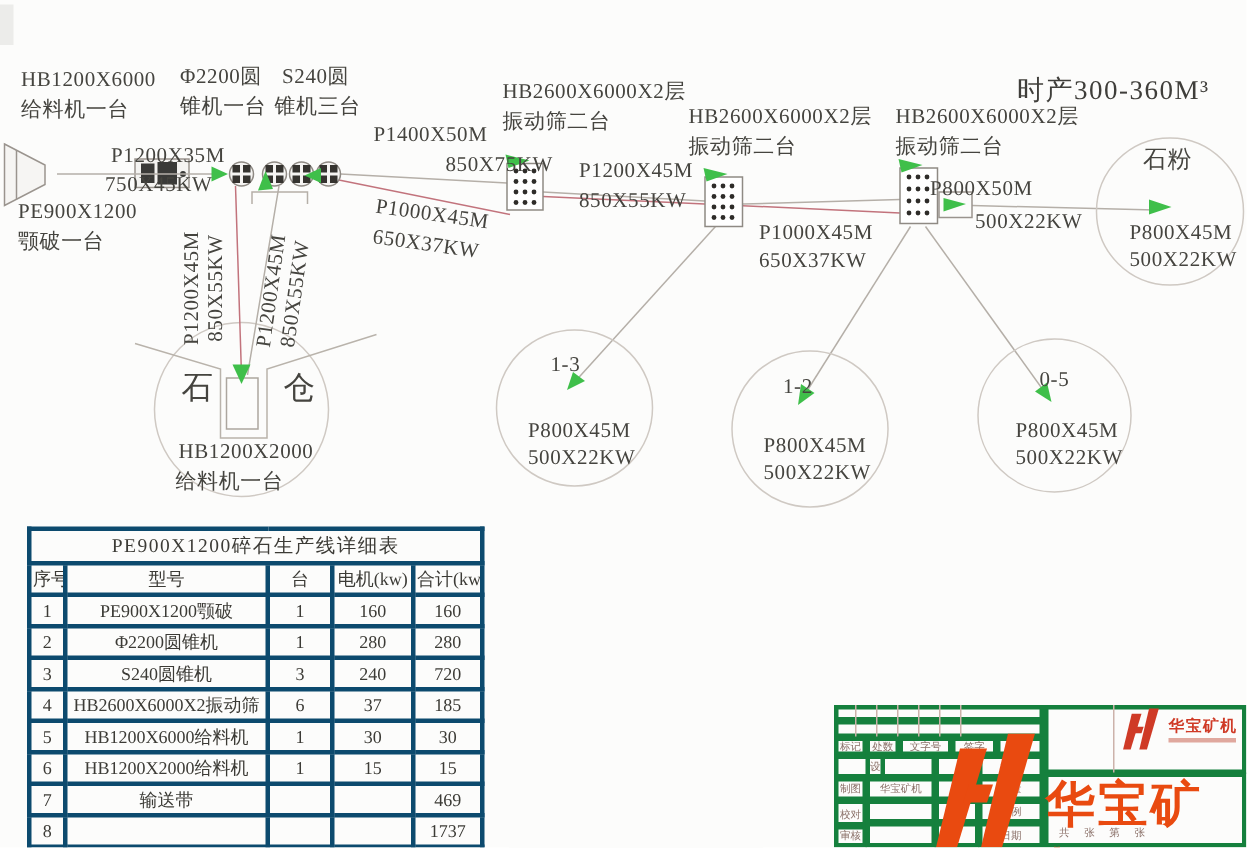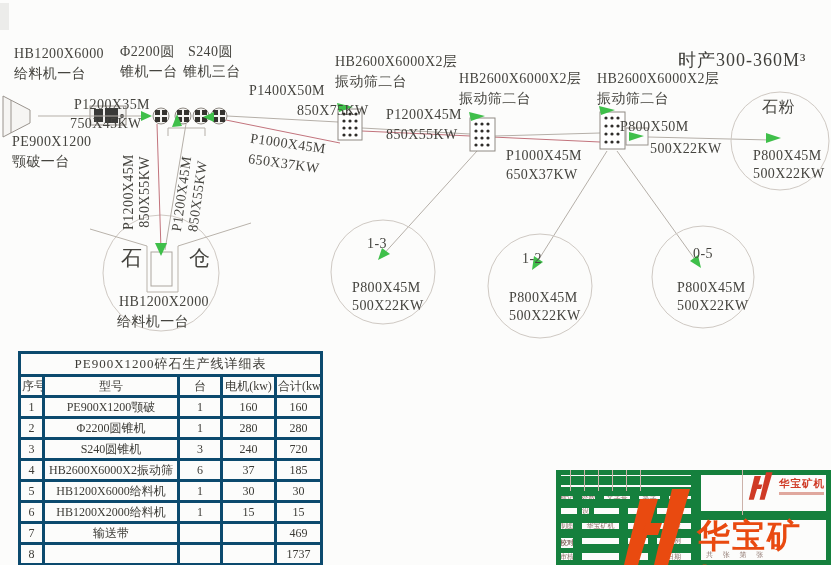--- a/index.html
+++ b/index.html
@@ -10,21 +10,21 @@
   .vlbl span{display:block;font-size:14px;letter-spacing:.4px;line-height:16px;white-space:nowrap;}
   .ttl{position:absolute;font-size:19px;letter-spacing:1px;color:#3f3e3a;}
   svg{position:absolute;left:0;top:0;}
   
   #spec-table{position:absolute;left:18px;top:351px;width:302px;border-collapse:collapse;table-layout:fixed;}
   #spec-table td{border:3px solid #0c4a6e;font-size:12px;text-align:center;height:18px;
                  padding:0 1px;color:#3c3b36;overflow:hidden;white-space:nowrap;}
   #spec-table td.tt{font-size:13px;letter-spacing:1px;height:20px;}
   
   #tblock{position:absolute;left:556px;top:470px;width:275px;height:95px;font-size:7px;color:#8a7068;}
-  #tblock .cell{position:absolute;border:5px solid #15803d;box-sizing:border-box;
+  #tblock .cell{position:absolute;border:3px solid #15803d;box-sizing:border-box;
                 display:flex;align-items:center;justify-content:center;white-space:nowrap;overflow:hidden;}
   .logo-text-big{position:absolute;left:697px;top:514px;font-family:"Liberation Sans",sans-serif;
                  font-weight:bold;font-size:33px;letter-spacing:2px;color:#e94a10;}
   .logo-text-small{position:absolute;left:779px;top:477px;font-family:"Liberation Sans",sans-serif;
                  font-weight:bold;font-size:10.5px;letter-spacing:1px;color:#cf3a26;}
   .tagline-bar{position:absolute;left:779px;top:492px;width:45px;height:3px;background:#e0a89e;}
   .smudge{position:absolute;left:0;top:3px;width:9px;height:27px;background:#ececea;}
 </style>
 </head>
 <body>
@@ -322,21 +322,21 @@
     <div class="cell" style="left:84px;top:0;width:1px;height:22px;border:none;background:#ccb2aa;"></div>
 
     <div class="cell" style="left:0;top:21px;width:22px;height:13px;">标记</div>
     <div class="cell" style="left:21px;top:21px;width:23px;height:13px;">处数</div>
     <div class="cell" style="left:43px;top:21px;width:36px;height:13px;">文字号</div>
     <div class="cell" style="left:78px;top:21px;width:31px;height:13px;">签字</div>
     <div class="cell" style="left:108px;top:21px;width:32px;height:13px;">日期</div>
 
     <div class="cell" style="left:0;top:33px;width:34px;height:16px;padding-left:28px;">设计</div>
     <div class="cell" style="left:0;top:48px;width:22px;height:16px;text-align:right;">制图</div>
-    <div class="cell" style="left:0;top:63px;width:22px;height:20px;font-weight:bold;">校对</div>
+    <div class="cell" style="left:0;top:63px;width:22px;height:20px;">校对</div>
     <div class="cell" style="left:0;top:78px;width:22px;height:17px;">审核</div>
 
     <div class="cell" style="left:21px;top:33px;width:47px;height:16px;"></div>
     <div class="cell" style="left:21px;top:48px;width:47px;height:16px;">华宝矿机</div>
     <div class="cell" style="left:21px;top:63px;width:47px;height:16px;"></div>
     <div class="cell" style="left:21px;top:78px;width:47px;height:17px;"></div>
 
     <div class="cell" style="left:67px;top:33px;width:30px;height:16px;"></div>
     <div class="cell" style="left:67px;top:48px;width:30px;height:16px;"></div>
     <div class="cell" style="left:67px;top:63px;width:30px;height:16px;"></div>

